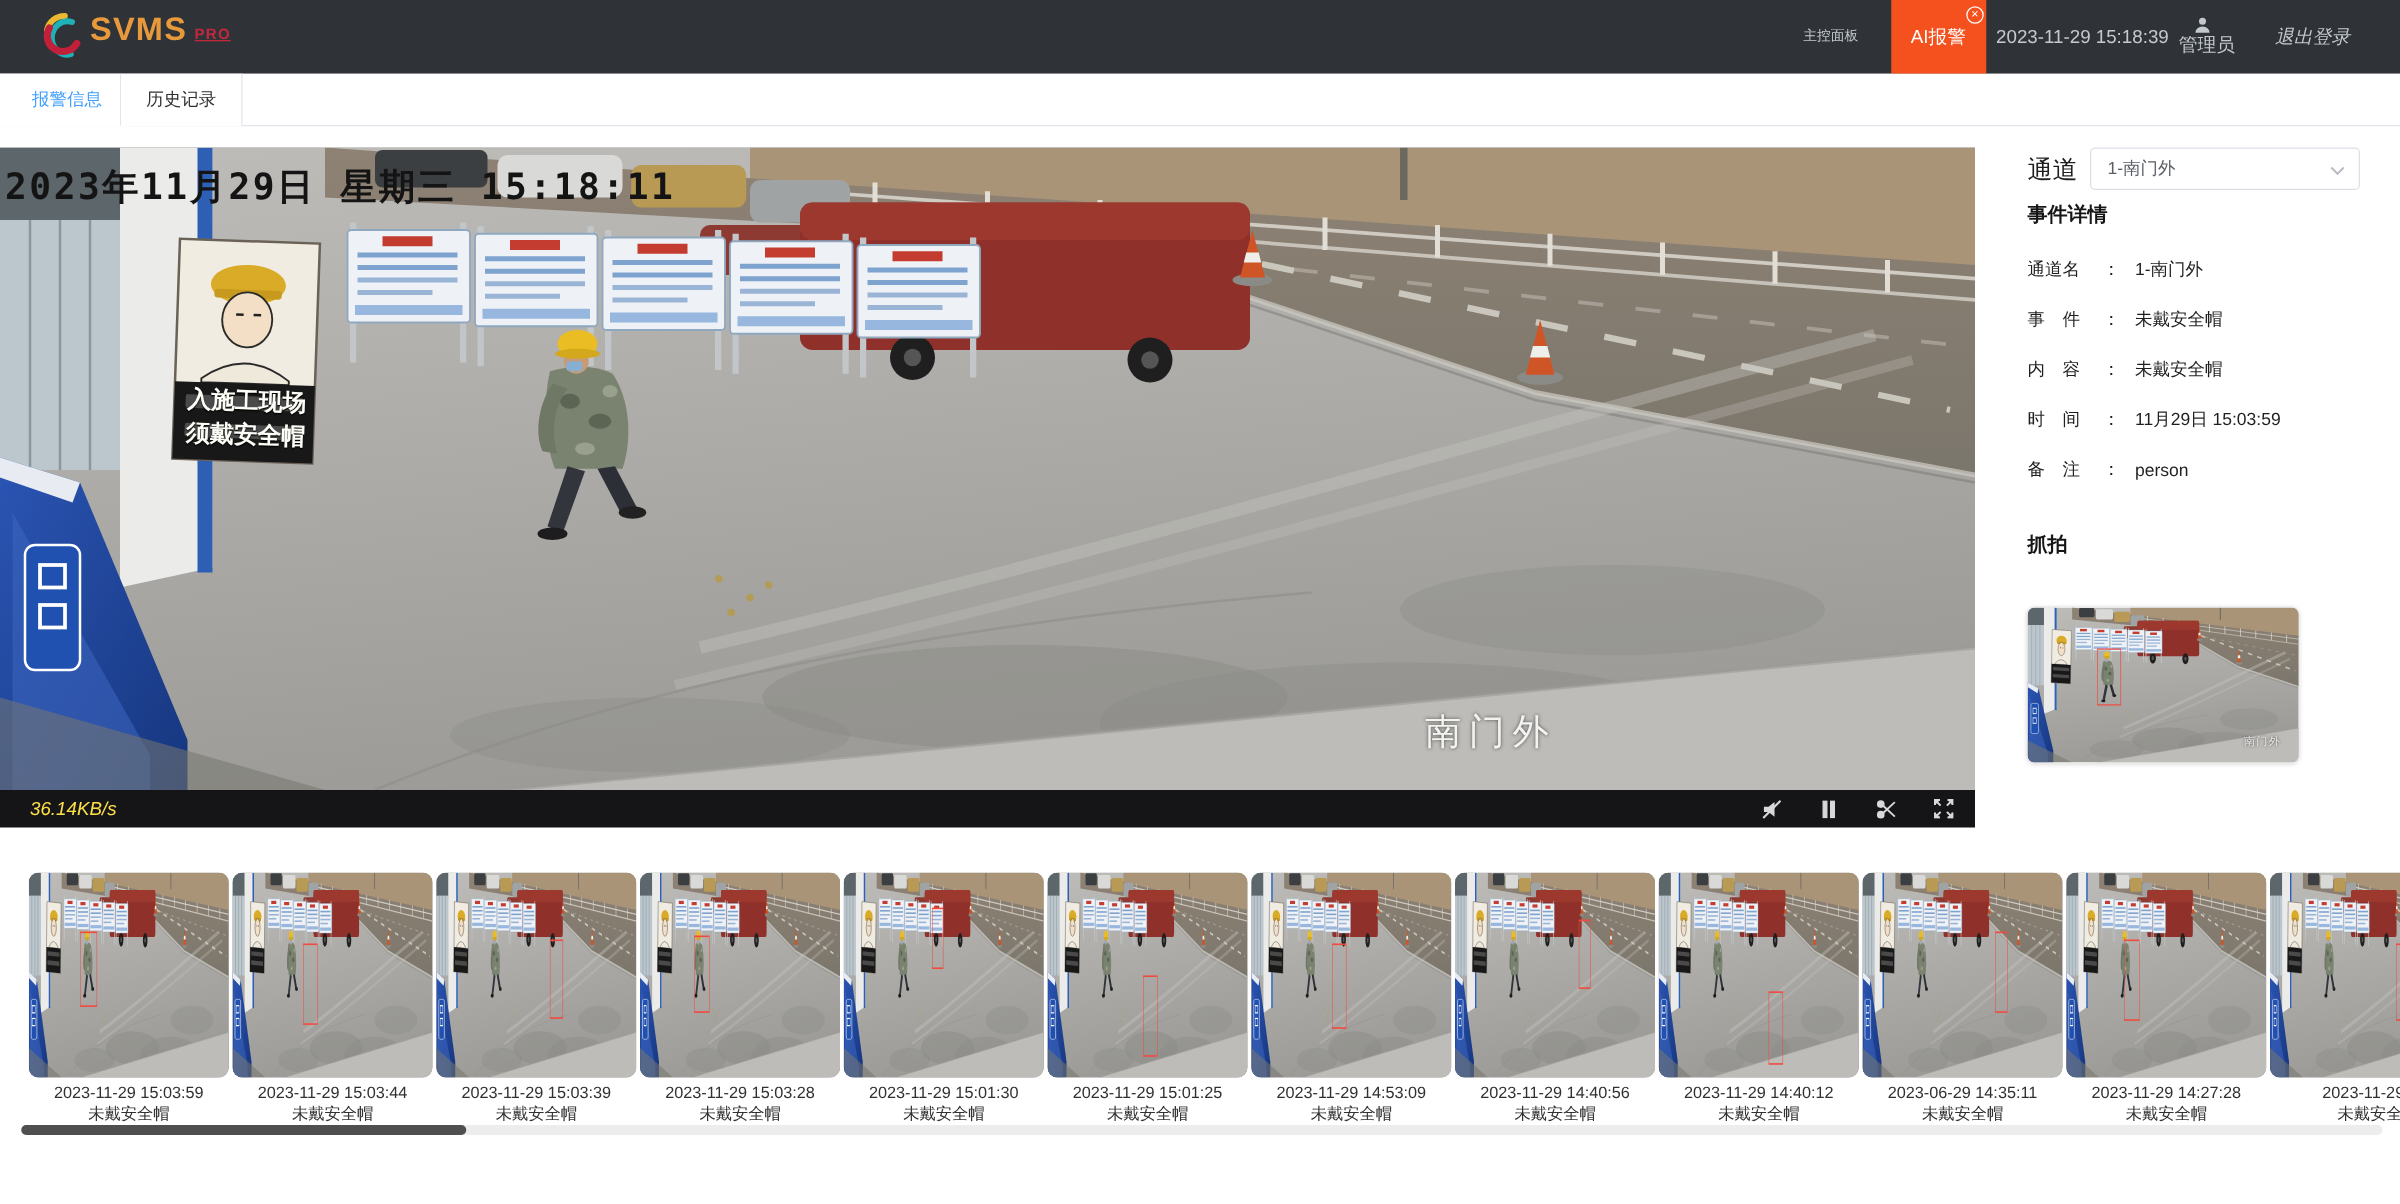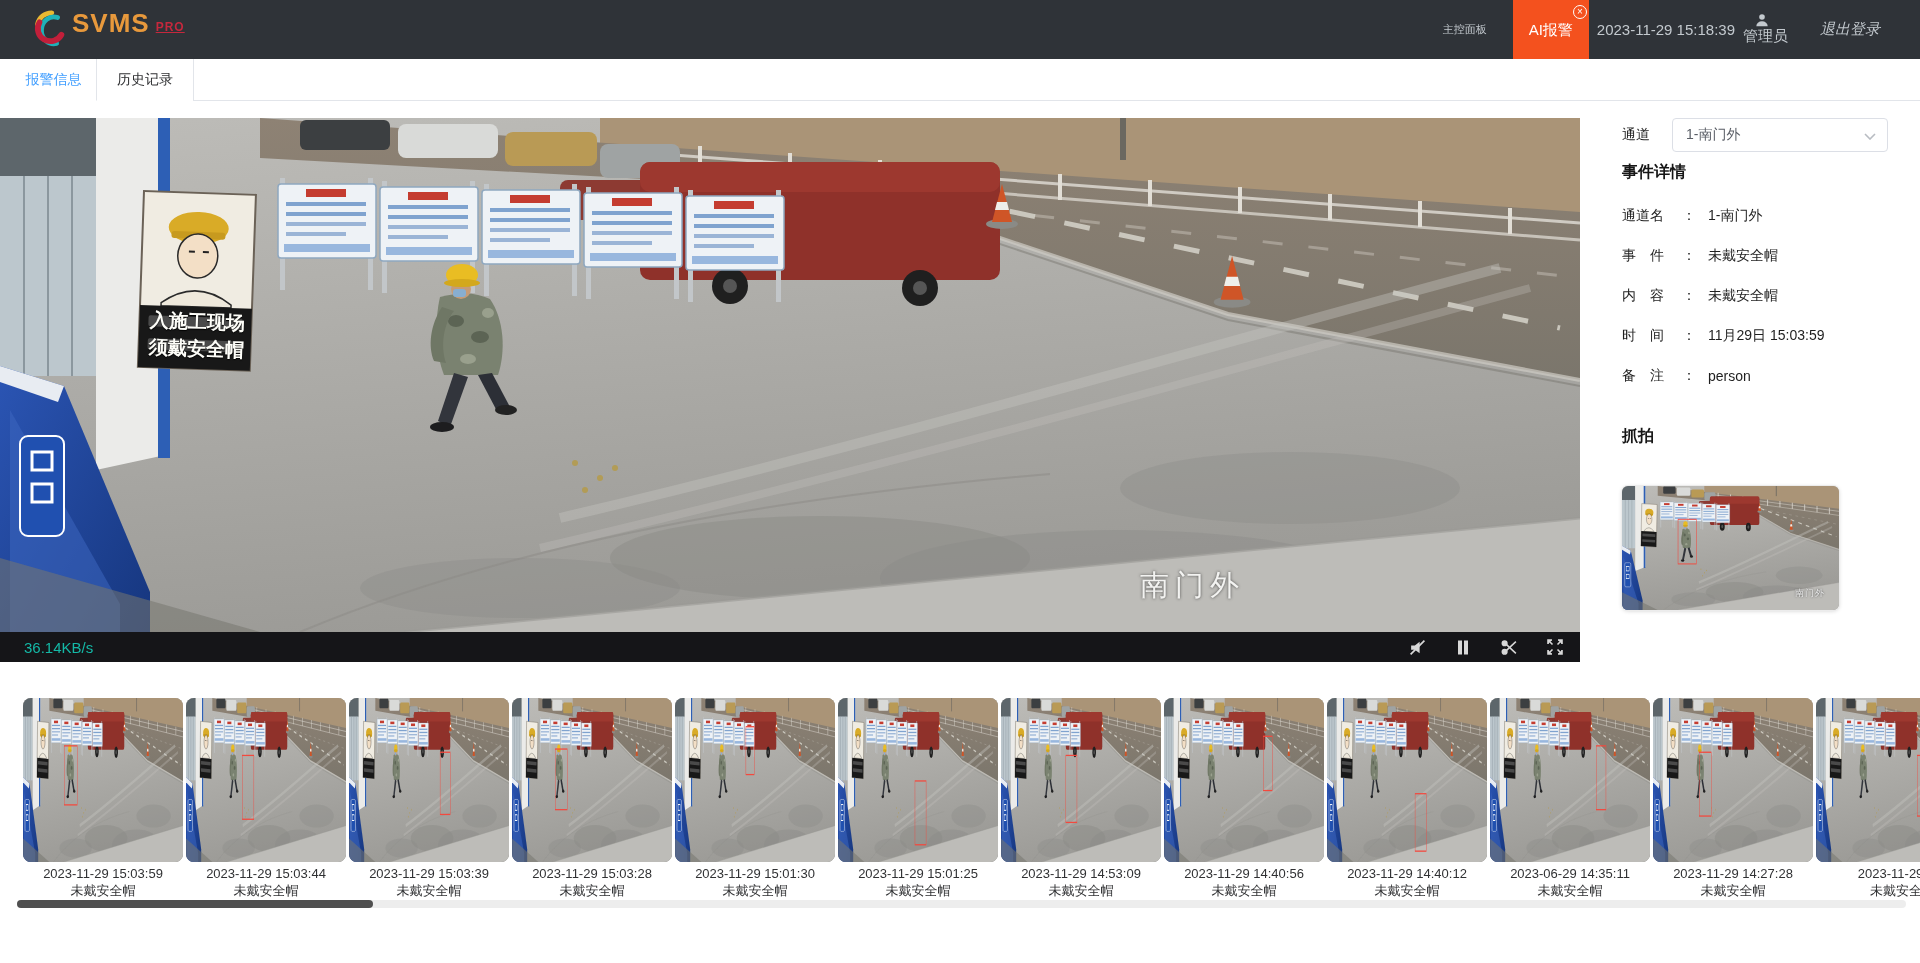--- a/index.html
+++ b/index.html
@@ -28,30 +28,30 @@
   .tab.active { color:#409eff; border-bottom:1px solid #fff; margin-bottom:-1px;padding-left:11px; }
 
   
   .stage { position:absolute; top:118px; left:0; width:1580px; height:514px; overflow:hidden; background:#9a9995; }
   .stage svg.scene { display:block; width:1580px; height:514px; }
   .osd-datetime { position:absolute; top:12px; left:4px; font-family:"DejaVu Sans Mono", monospace; font-weight:bold; font-size:29px; color:#141414; letter-spacing:2px; white-space:nowrap; }
   .osd-watermark { position:absolute; top:448px; left:1140px; font-size:29px; color:#f3f3f1; letter-spacing:6px; text-shadow:0 0 3px rgba(40,40,40,.8); }
   .poster-text { position:absolute; left:141px; top:190px; width:112px; transform:rotate(2deg); text-align:center; color:#fdfdf8; font-weight:bold; font-size:19px; line-height:27px; text-shadow:0 1px 1px #000; }
 
   .controlbar { position:absolute; top:632px; left:0; width:1580px; height:30px; background:#151518; display:flex; align-items:center; }
-  .bitrate { color:#14b8a6; font-size:15px; margin-left:24px; }
+  .bitrate { color:#fde047; font-size:15px; margin-left:24px;font-style:italic; }
   .ctl-icons { margin-left:auto; display:flex; align-items:center; }
   .ctl-btn { width:18px; height:18px; margin-left:28px; cursor:pointer; display:flex; align-items:center; justify-content:center; }
   .ctl-btn:last-child { margin-right:16px; }
   .ctl-btn svg { stroke:#d8d8d8; fill:#d8d8d8; }
 
   
   .side-panel { position:absolute; top:118px; left:1622px; width:281px; color:#222; }
   .channel-row { display:flex; align-items:center; height:34px; }
-  .channel-label { font-size:14px; color:#1f1f1f; width:50px; }
+  .channel-label { font-size:20px; color:#1f1f1f; width:50px; }
   .select { position:relative; width:216px; height:34px; border:1px solid #dcdfe6; border-radius:4px; display:flex; align-items:center; cursor:pointer; background:#fff; }
   .select .sel-value { font-size:14px; color:#5a5e66; margin-left:13px; }
   .select .chev { position:absolute; right:11px; top:14px; }
   .panel-h { font-size:16px; font-weight:bold; color:#161616; margin-top:10px; height:18px; }
   .fields { margin-top:26px; }
   .field-row { display:flex; height:20px; margin-bottom:20px; font-size:14px; color:#1f1f1f; align-items:center; }
   .field-label { width:58px; }
   .field-colon { margin:0 12px 0 2px; }
   .snap-title { margin-top:40px; }
   .snapshot { position:relative; margin-top:42px; width:217px; height:124px; border-radius:6px; overflow:hidden; box-shadow:0 0 0 1px #ececec, 0 1px 4px rgba(0,0,0,.18); cursor:pointer; }
@@ -303,20 +303,21 @@
   </div>
 
   <div class="stage">
     <svg class="scene" viewBox="0 0 1580 514" preserveAspectRatio="none">
         <use href="#cctv-scene"></use>
       </svg>
     <div class="poster-text">
       <div>入施工现场</div>
       <div>须戴安全帽</div>
     </div>
+    <div class="osd-datetime">2023年11月29日 星期三 15:18:11</div>
     <div class="osd-watermark">南门外</div>
   </div>
 
   <div class="controlbar">
     <span class="bitrate">36.14KB/s</span>
     <div class="ctl-icons">
       <span class="ctl-btn">
         <svg width="17" height="17" viewBox="0 0 16 16" fill="none">
           <path d="M2,6 L5.5,6 L10,2.5 L10,13.5 L5.5,10 L2,10 Z" fill="#d8d8d8" stroke="none"></path>
           <line x1="1.5" y1="14.5" x2="14.5" y2="1.5" stroke="#d8d8d8" stroke-width="1.6"></line>

